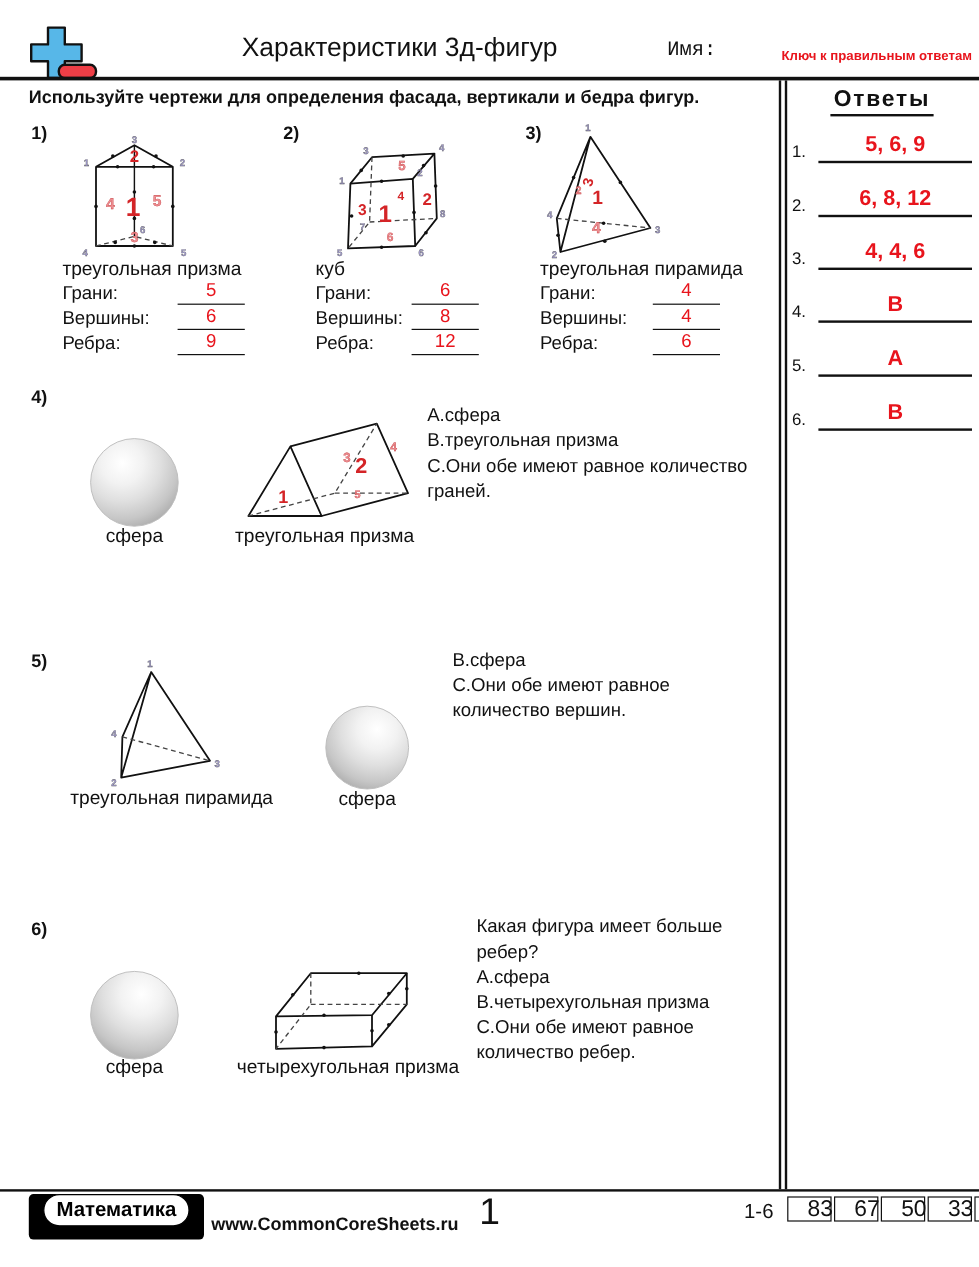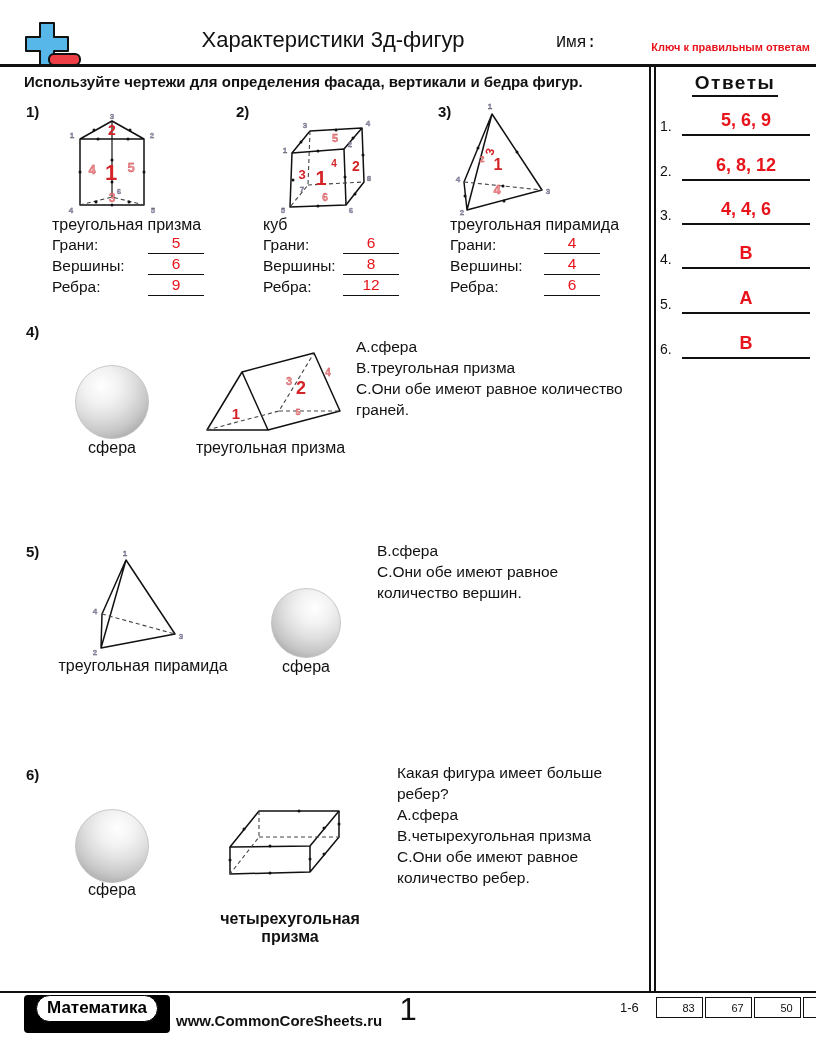--- a/index.html
+++ b/index.html
@@ -54,24 +54,24 @@
   .sphere-rim { stroke:#bdbdbd; stroke-width:0.8; }
 
   
   .footer-rule { left:0; right:0; top:991px; height:2px; background:#111; }
   .brand { left:24px; top:995px; width:146px; height:38px; background:#000; border-radius:4px;
            display:flex; align-items:flex-start; justify-content:center; }
   .brand-pill { background:#fff; border:1.5px solid #000; border-radius:17px;
                 padding:2px 10px 3px; font-weight:bold; font-size:17px; color:#000; }
   .site { left:176px; top:1012px; font-size:15px;font-weight:bold; }
   .page-num { left:388px; top:992px; width:40px; text-align:center; font-size:31px; }
-  .range-label { left:620px; top:1000px; font-size:13px; }
+  .range-label { left:620px; top:1000px; font-size:17px; }
   .score-table { left:654px; top:997px; display:flex; }
-  .score-cell { width:47px; height:21px; border:1.6px solid #111; margin-left:2px;
-                display:flex; align-items:center; justify-content:center; font-size:11px; background:#fff;padding-left:18px; }
+  .score-cell { width:37px; height:21px; border:1.6px solid #111; margin-left:2px;
+                display:flex; align-items:center; justify-content:center; font-size:19px; background:#fff;padding-left:18px; }
   .score-cell.last { background:#ccd7f2; }
 </style>
 </head>
 <body>
 
 <div class="abs" style="left:22px; top:20px;">
   <svg width="62" height="50" viewBox="0 0 62 50">
     <path d="M18,3 L32,3 L32,17 L46,17 L46,31 L32,31 L32,45 L18,45 L18,31 L4,31 L4,17 L18,17 Z" fill="#57b7e8" stroke="#111" stroke-width="2" stroke-linejoin="round"></path>
     <rect x="27" y="34" width="31" height="11" rx="5" fill="#ee3e46" stroke="#111" stroke-width="2"></rect>
   </svg>
@@ -333,21 +333,21 @@
       <circle class="dot" cx="24" cy="26" r="1.5"></circle>
     <circle class="dot" cx="104" cy="25" r="1.5"></circle>
       <circle class="dot" cx="50" cy="43" r="1.5"></circle>
     <circle class="dot" cx="10" cy="57" r="1.5"></circle>
       <circle class="dot" cx="90" cy="56" r="1.5"></circle>
     <circle class="dot" cx="119" cy="21" r="1.5"></circle>
       <circle class="dot" cx="50" cy="70" r="1.5"></circle>
     <circle class="dot" cx="104" cy="51" r="1.5"></circle>
   </svg>
 </div>
-<div class="abs caption" style="left:195px; top:910px; width:190px;font-weight:bold;">четырехугольная призма</div>
+<div class="abs caption" style="left:195px; top:881px; width:190px;">четырехугольная призма</div>
 <div class="abs question" style="left:397px; top:762px; width:245px;">
   <div>Какая фигура имеет больше ребер?</div>
   <div>А.сфера</div>
   <div>В.четырехугольная призма</div>
   <div>С.Они обе имеют равное количество ребер.</div>
 </div>
 
 <div class="abs footer-rule"></div>
 <div class="abs brand">
   <div class="brand-pill">Математика</div>

